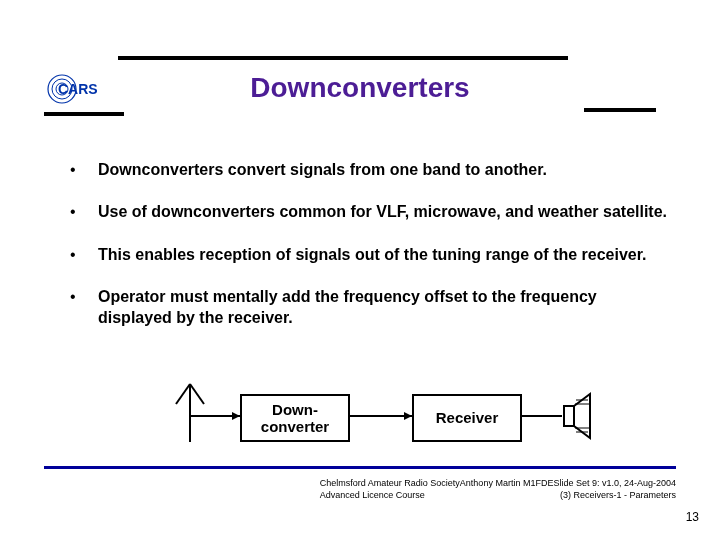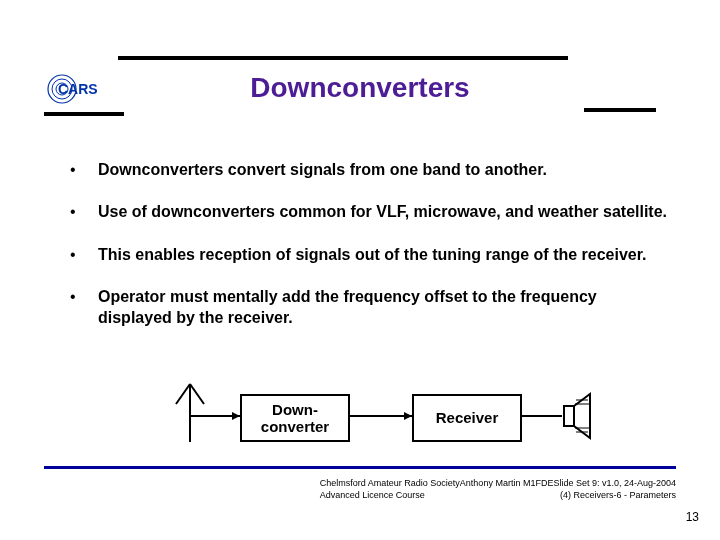--- a/index.html
+++ b/index.html
@@ -87,17 +87,17 @@
 <div class="footer">
   <div class="l">
     <span>Chelmsford Amateur Radio Society</span><br>
     <span>Advanced Licence Course</span>
   </div>
   <div class="c">
     <span>Anthony Martin M1FDE</span>
   </div>
   <div class="r">
     <span>Slide Set 9:  v1.0,  24-Aug-2004</span><br>
-    <span>(4) Receivers-6 - Parameters</span>
+    <span>(3) Receivers-1 - Parameters</span>
   </div>
 </div>
 
 <div class="pagenum">13</div>
 
 </body></html>

